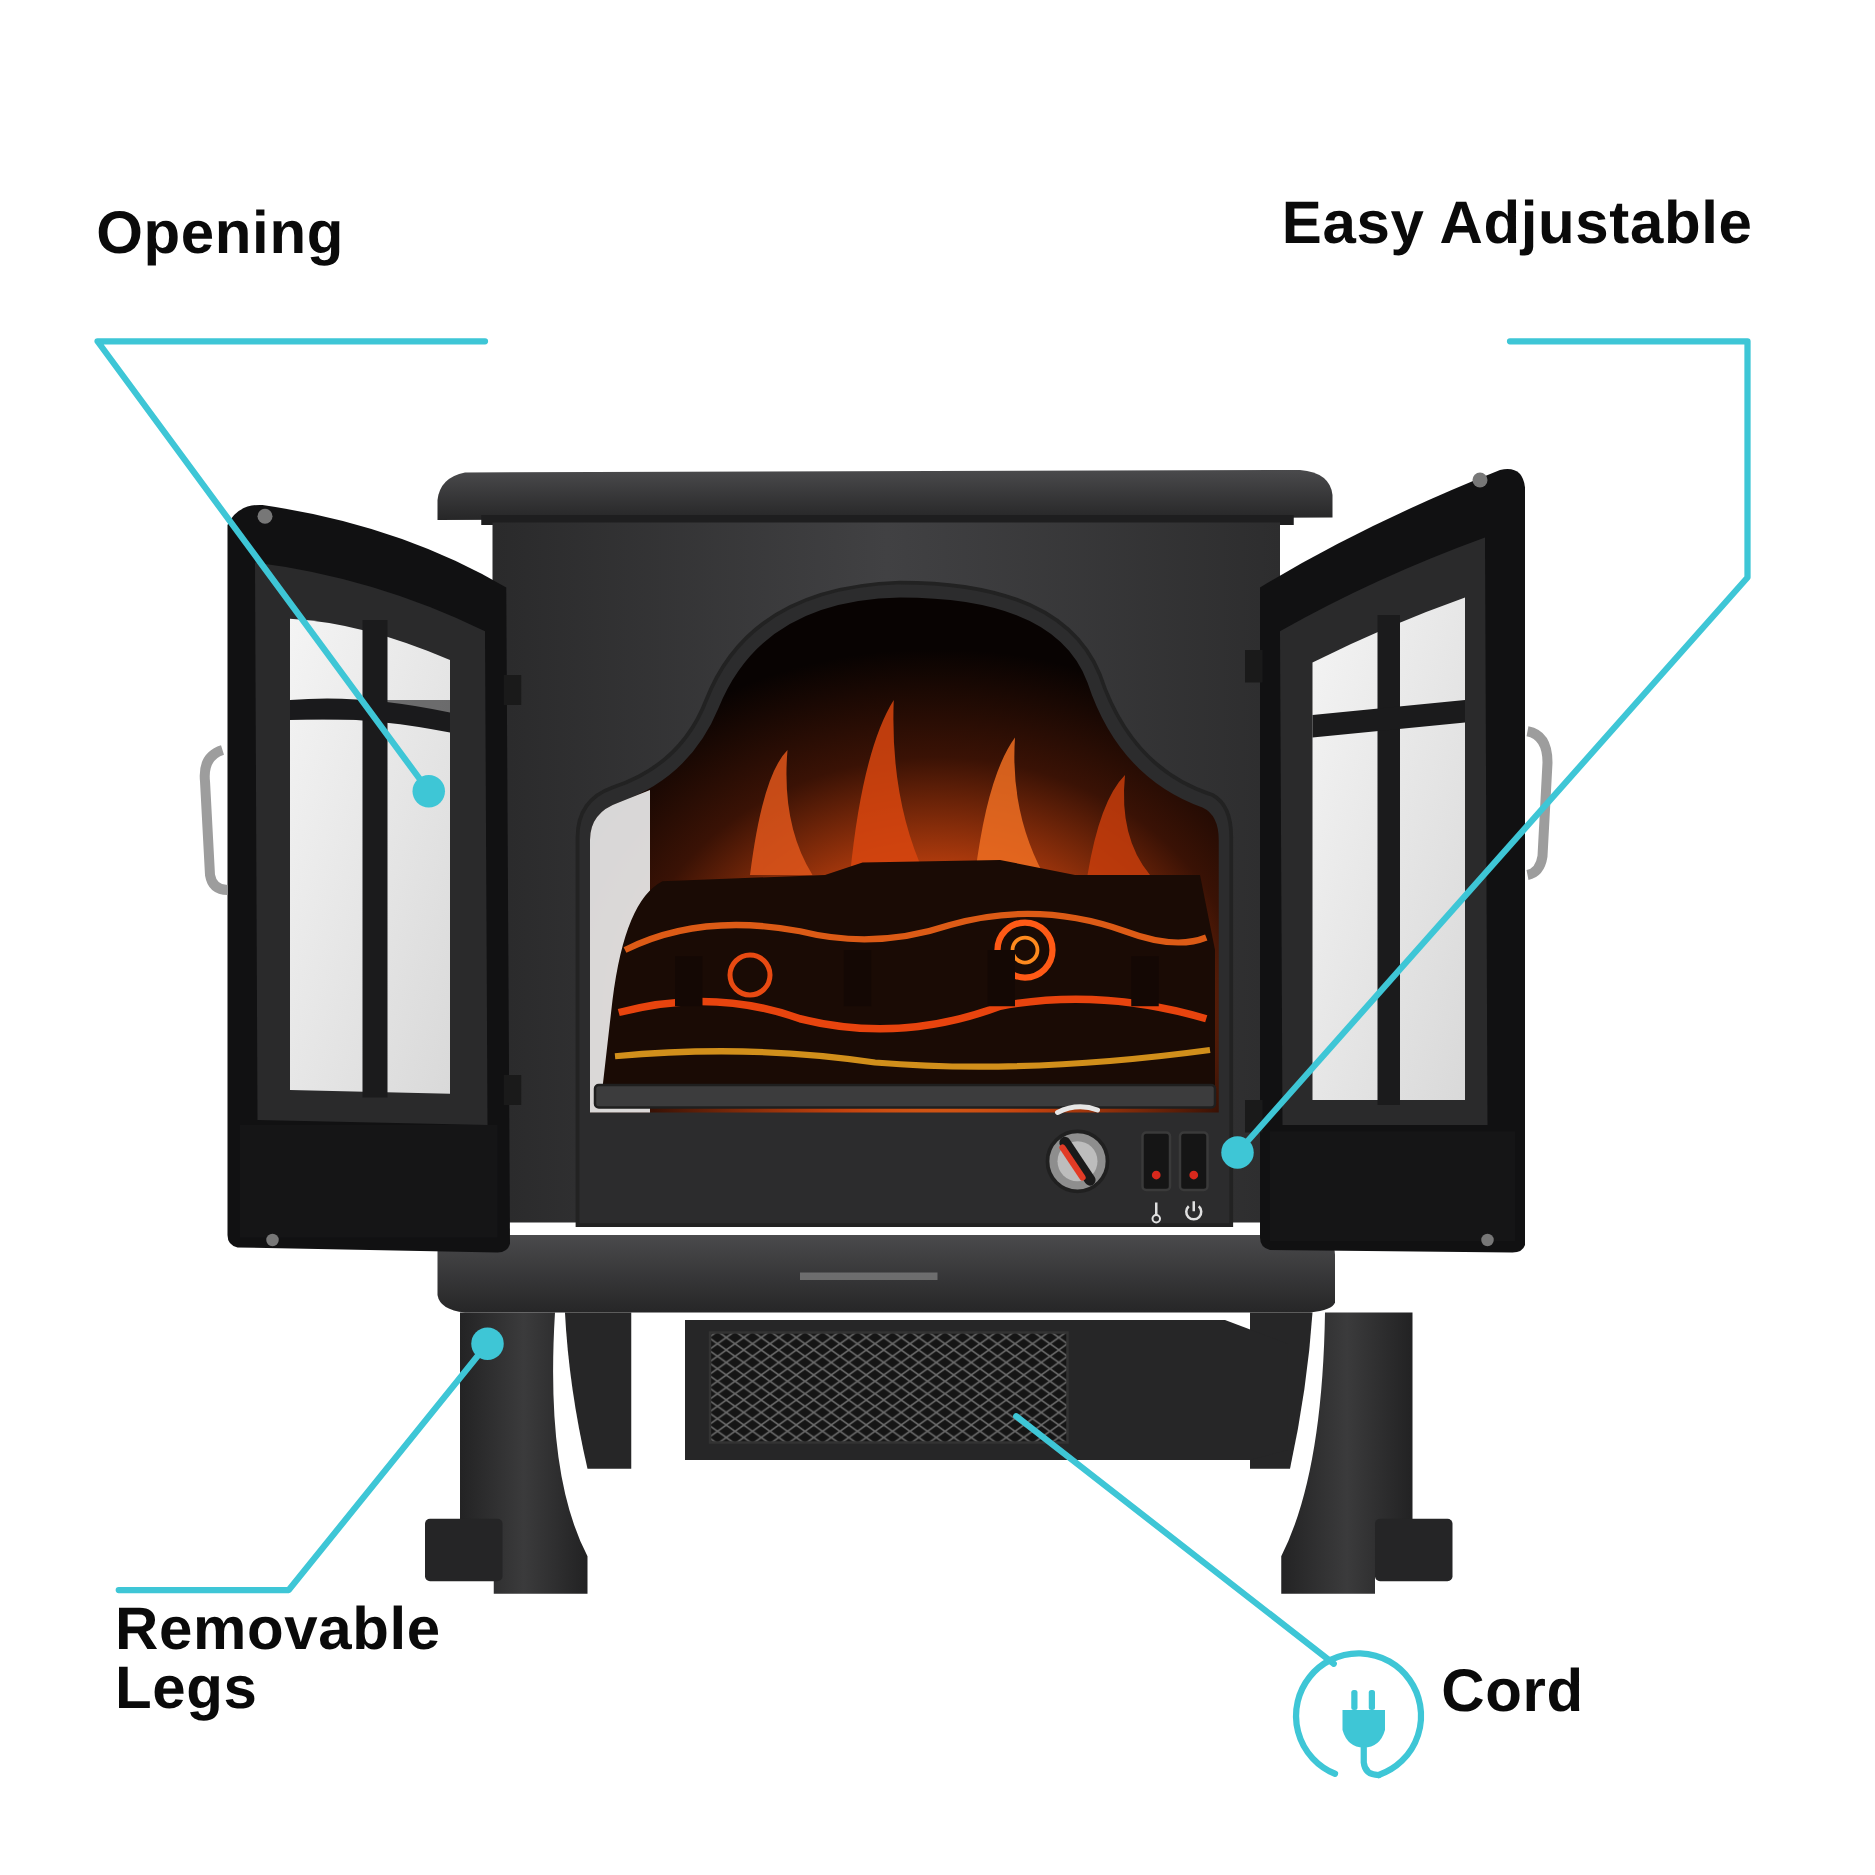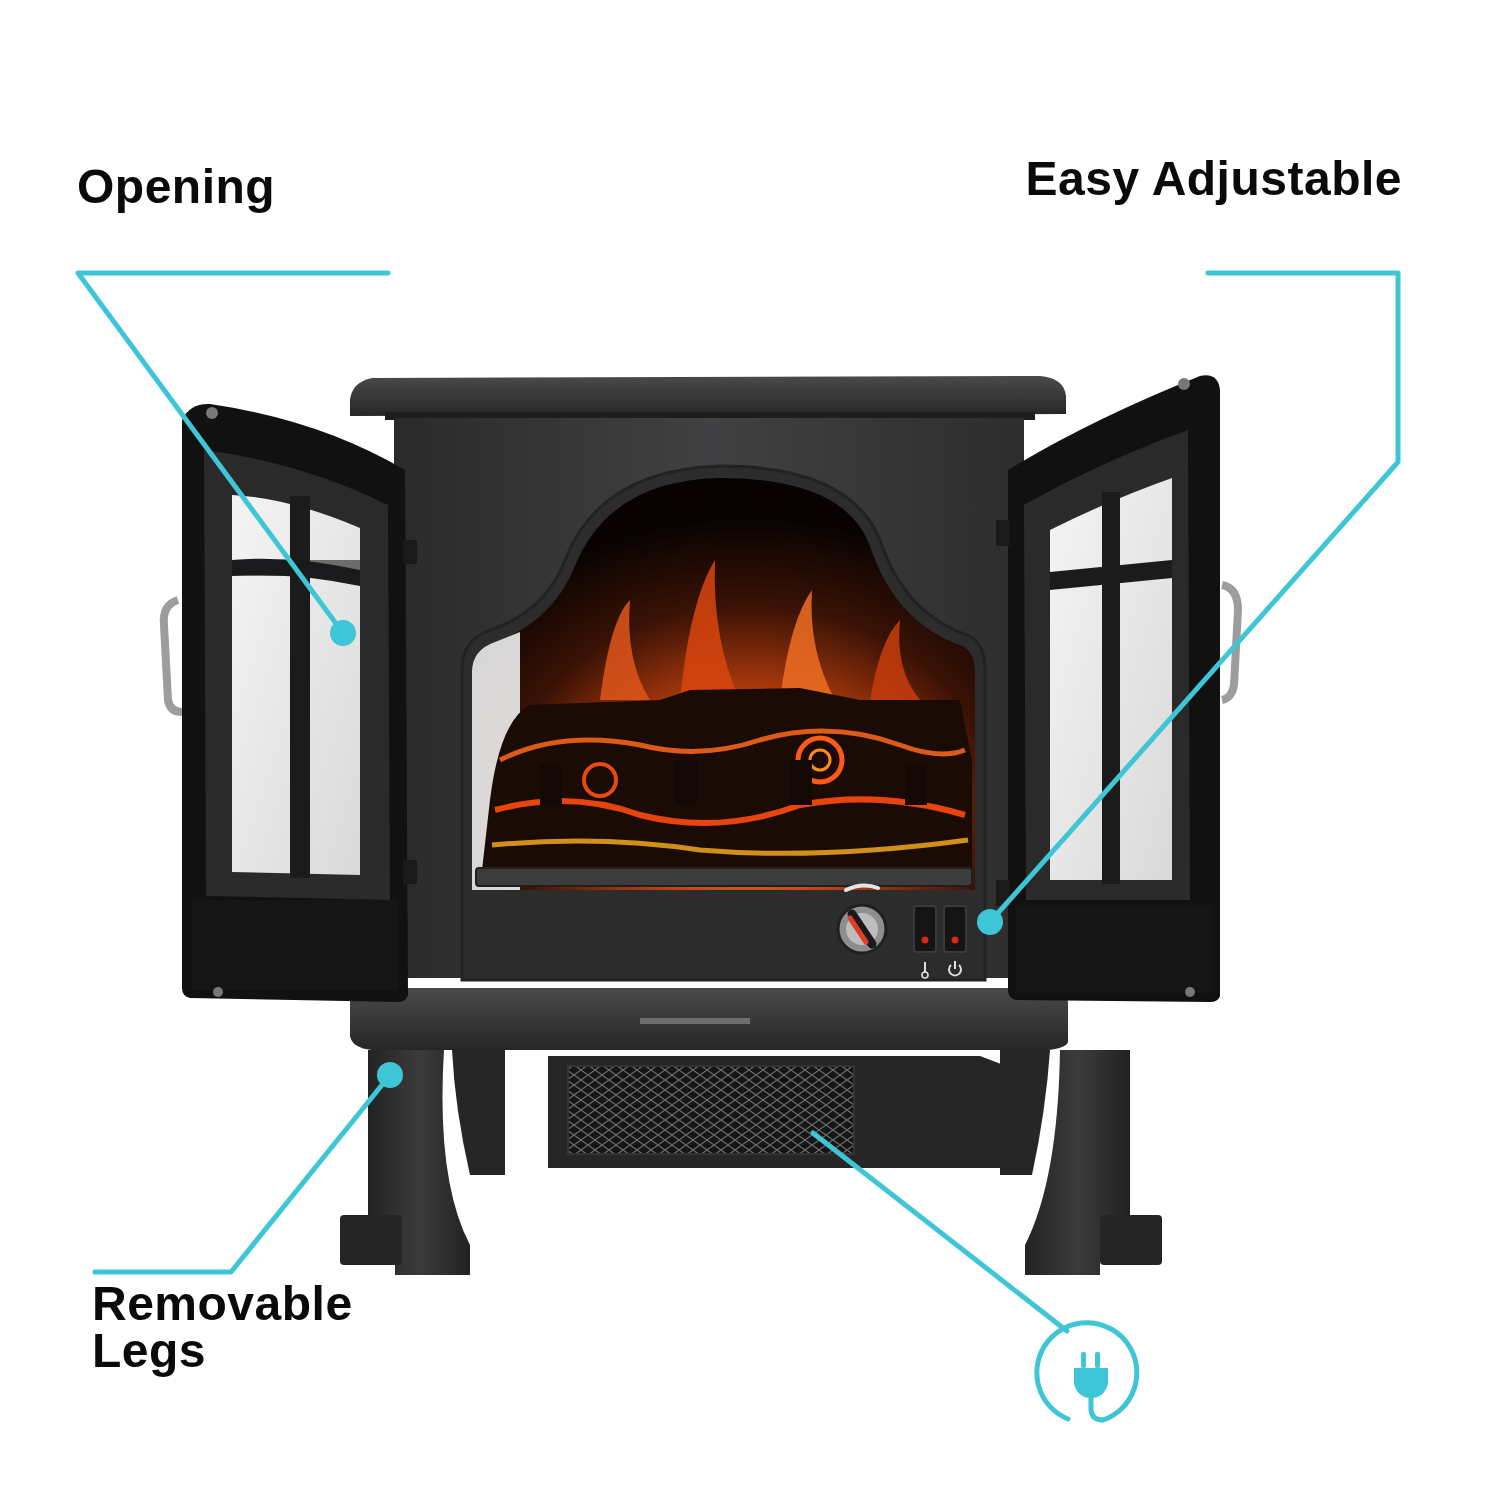--- a/index.html
+++ b/index.html
@@ -182,13 +182,14 @@
 <h2 class="label right" id="lbl-controls">
   <span>Easy Adjustable</span>
 </h2>
 
 <h2 class="label" id="lbl-legs">
   <span>Removable</span>
   <span>Legs</span>
 </h2>
 
 <h2 class="label" id="lbl-cord">
+  <span>Cord</span>
 </h2>
 
 </body></html>

